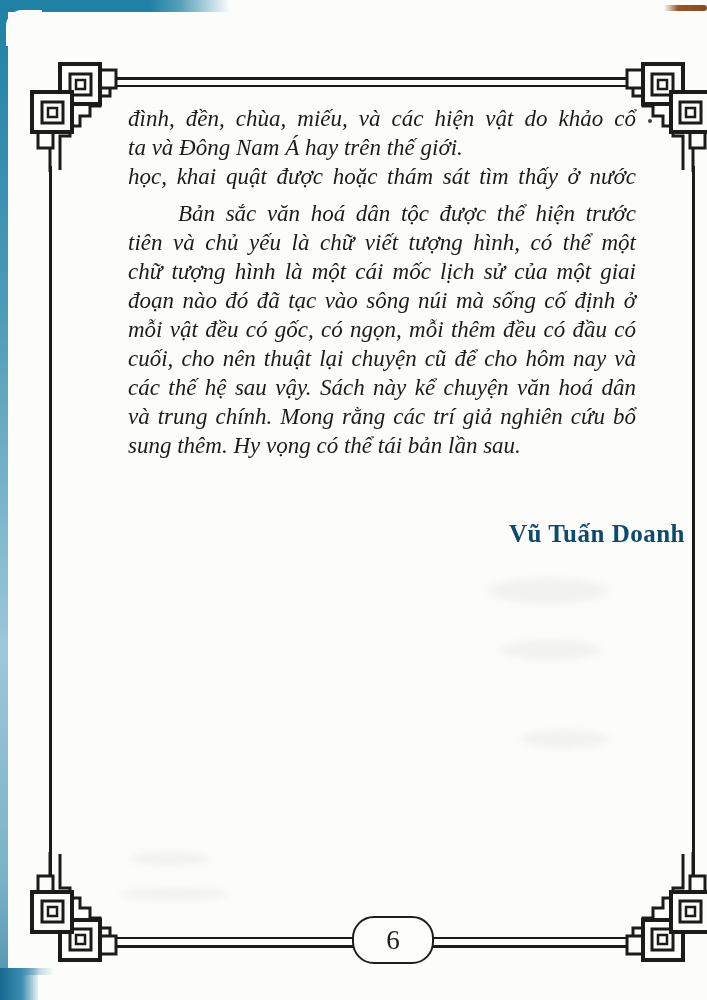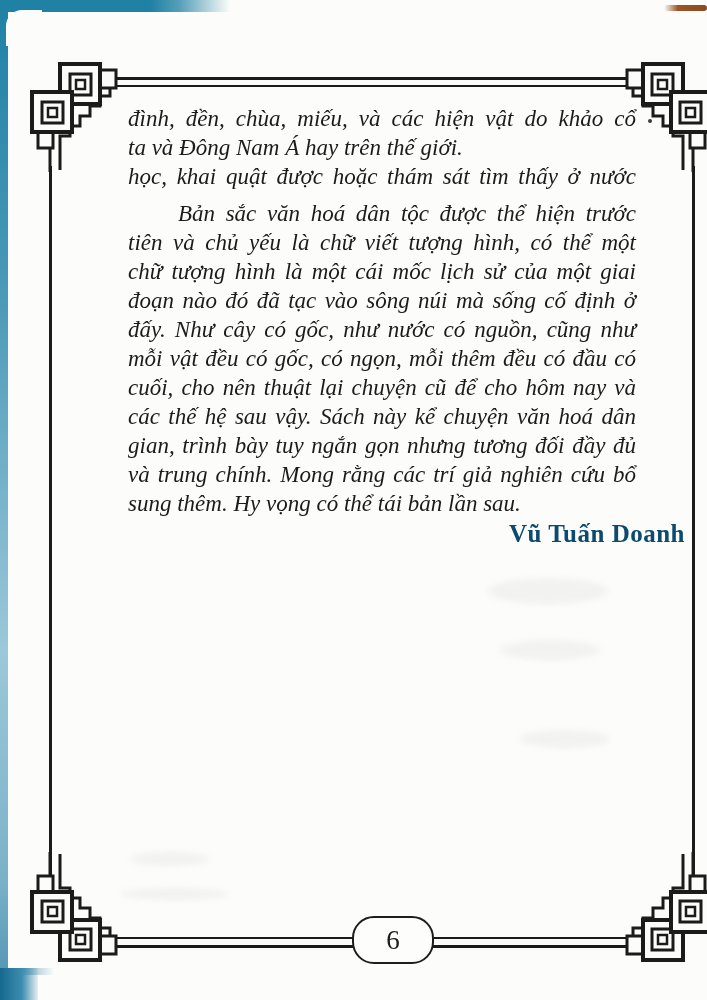--- a/index.html
+++ b/index.html
@@ -162,25 +162,23 @@
     <div class="para1">
         <div class="tline">đình, đền, chùa, miếu, và các hiện vật do khảo cổ</div>
         <div class="tline tline-last">ta và Đông Nam Á hay trên thế giới.</div>
         <div class="tline">học, khai quật được hoặc thám sát tìm thấy ở nước</div>
       </div>
     <div class="para2">
         <div class="tline">Bản sắc văn hoá dân tộc được thể hiện trước</div>
         <div class="tline">tiên và chủ yếu là chữ viết tượng hình, có thể một</div>
         <div class="tline">chữ tượng hình là một cái mốc lịch sử của một giai</div>
         <div class="tline">đoạn nào đó đã tạc vào sông núi mà sống cố định ở</div>
-        <div class="tline">đấy. Như cây có gốc, như nước có nguồn, cũng như</div>
         <div class="tline">mỗi vật đều có gốc, có ngọn, mỗi thêm đều có đầu có</div>
         <div class="tline">cuối, cho nên thuật lại chuyện cũ để cho hôm nay và</div>
         <div class="tline">các thế hệ sau vậy. Sách này kể chuyện văn hoá dân</div>
-        <div class="tline">gian, trình bày tuy ngắn gọn nhưng tương đối đầy đủ</div>
         <div class="tline">và trung chính. Mong rằng các trí giả nghiên cứu bổ</div>
         <div class="tline tline-last">sung thêm. Hy vọng có thể tái bản lần sau.</div>
       </div>
   </div>
 
   <div class="author">Vũ Tuấn Doanh</div>
 
   <div class="page-number-badge">
     <span>6</span>
   </div>

